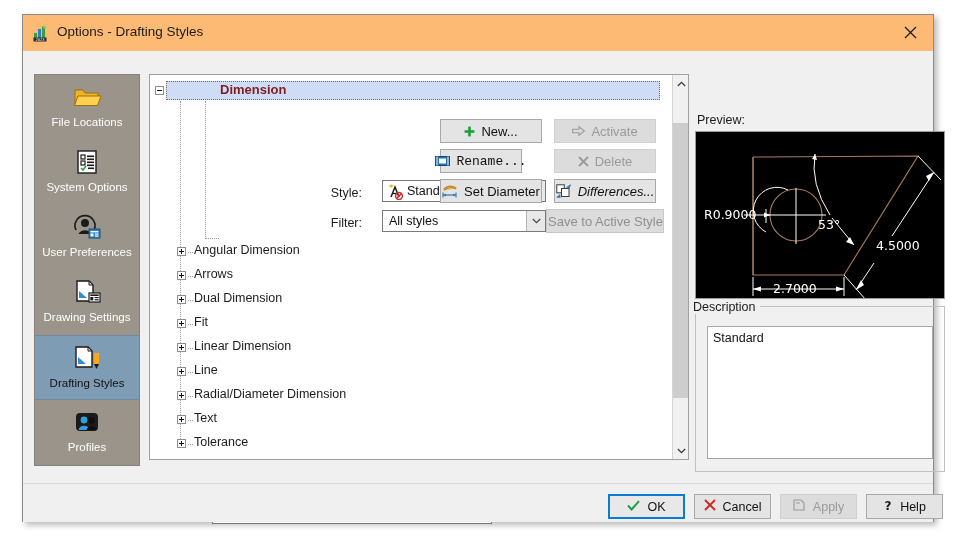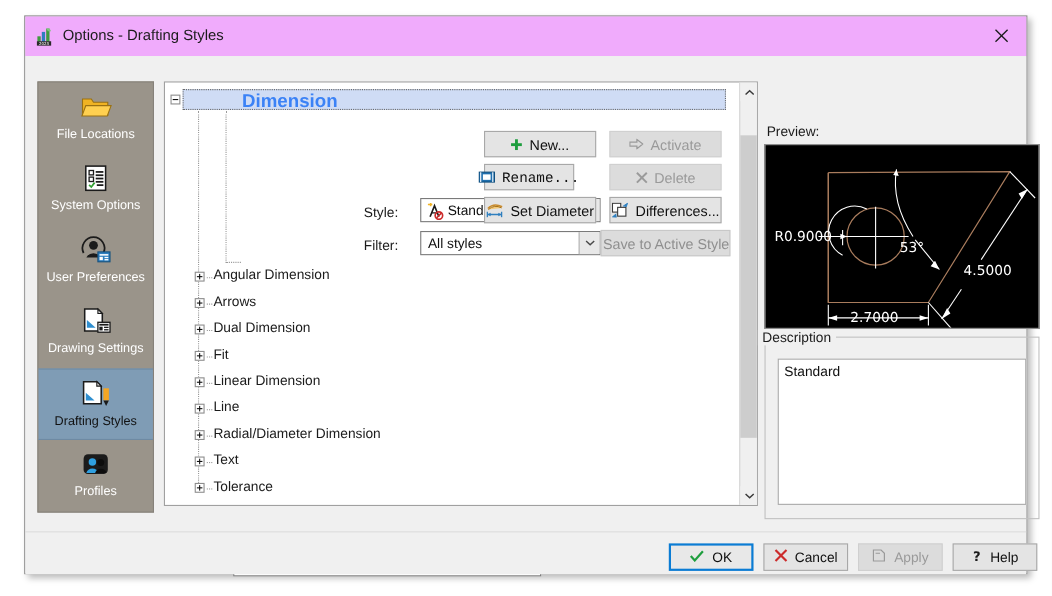--- a/index.html
+++ b/index.html
@@ -24,21 +24,21 @@
     box-shadow: 3px 3px 6px rgba(0,0,0,0.28);
     box-sizing: border-box;
   }
 
   
   #titlebar {
     position: absolute;
     left: 0; top: 0;
     width: 100%;
     height: 36px;
-    background: #f0abfc;
+    background: #fdba74;
     box-sizing: border-box;
   }
   #title-icon {
     position: absolute;
     left: 10px; top: 10px;
     width: 17px; height: 17px;
   }
   #title-text {
     position: absolute;
     left: 34px; top: 9px;
@@ -180,23 +180,23 @@
     left: 16px; top: 6px;
     width: 494px;
     height: 19px;
     background: #cfdcf5;
     border: 1px dotted #6b6b6b;
     box-sizing: border-box;
   }
   #root-label {
     position: absolute;
     left: 24px; top: 7px;
-    font-size: 17px;
+    font-size: 13px;
     font-weight: bold;
-    color: #3b82f6;
+    color: #7f1d1d;
     padding-left: 46px;
   }
   #root-expander { left: 5px; top: 11px; }
 
   .field-label {
     position: absolute;
     font-size: 12.5px;
     color: #1b1b1b;
     text-align: right;
   }
@@ -625,21 +625,21 @@
               <line x1="1" y1="11" x2="14" y2="11" stroke="#2f7fbf" stroke-width="1.3"></line>
               <polygon points="1,11 4,9.4 4,12.6" fill="#2f7fbf"></polygon>
               <polygon points="14,11 11,9.4 11,12.6" fill="#2f7fbf"></polygon>
               <line x1="1" y1="8.6" x2="1" y2="13.4" stroke="#2f7fbf" stroke-width="1.2"></line>
               <line x1="14" y1="8.6" x2="14" y2="13.4" stroke="#2f7fbf" stroke-width="1.2"></line>
             </svg>
           </span>
           <span>Set Diameter</span>
         </div>
 
-        <div class="btn" style="left:404px; top:104px; width:102px;">
+        <div class="btn" style="left:404px; top:104px; width:102px;font-style:italic;">
           <span class="bico">
             <svg width="16" height="14" viewBox="0 0 16 14">
               <rect x="0.8" y="0.8" width="7.5" height="8" fill="#ffffff" stroke="#3a3a3a" stroke-width="1"></rect>
               <rect x="5.5" y="4.5" width="7.5" height="8" fill="#ffffff" stroke="#3a3a3a" stroke-width="1"></rect>
               <polyline points="10.5,3.4 14.5,0.8 13.2,4.2" fill="#2f7fbf" stroke="#2f7fbf" stroke-width="0.9"></polyline>
               <polyline points="4.2,10.4 0.8,13.2 4.6,13.4" fill="#2f7fbf" stroke="#2f7fbf" stroke-width="0.9"></polyline>
             </svg>
           </span>
           <span>Differences...</span>
         </div>

